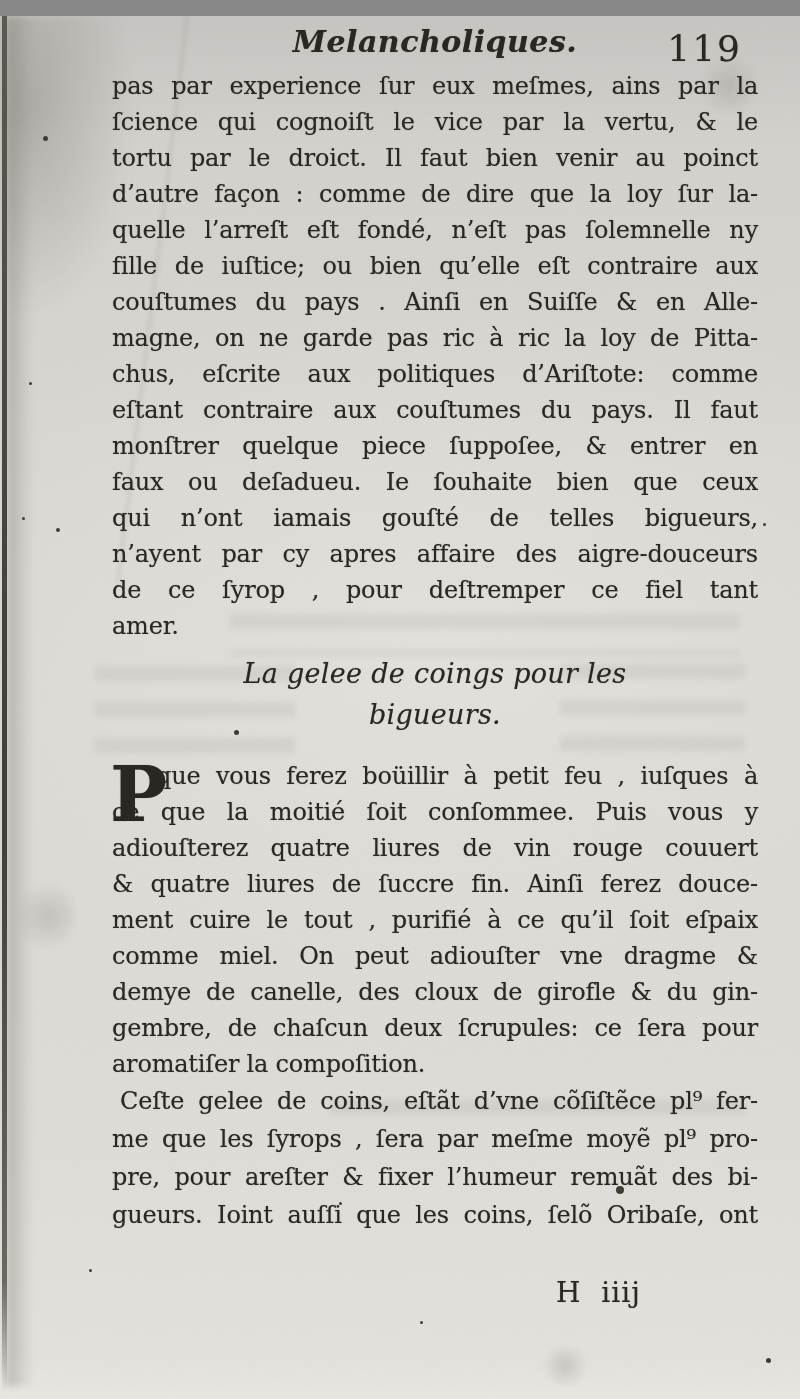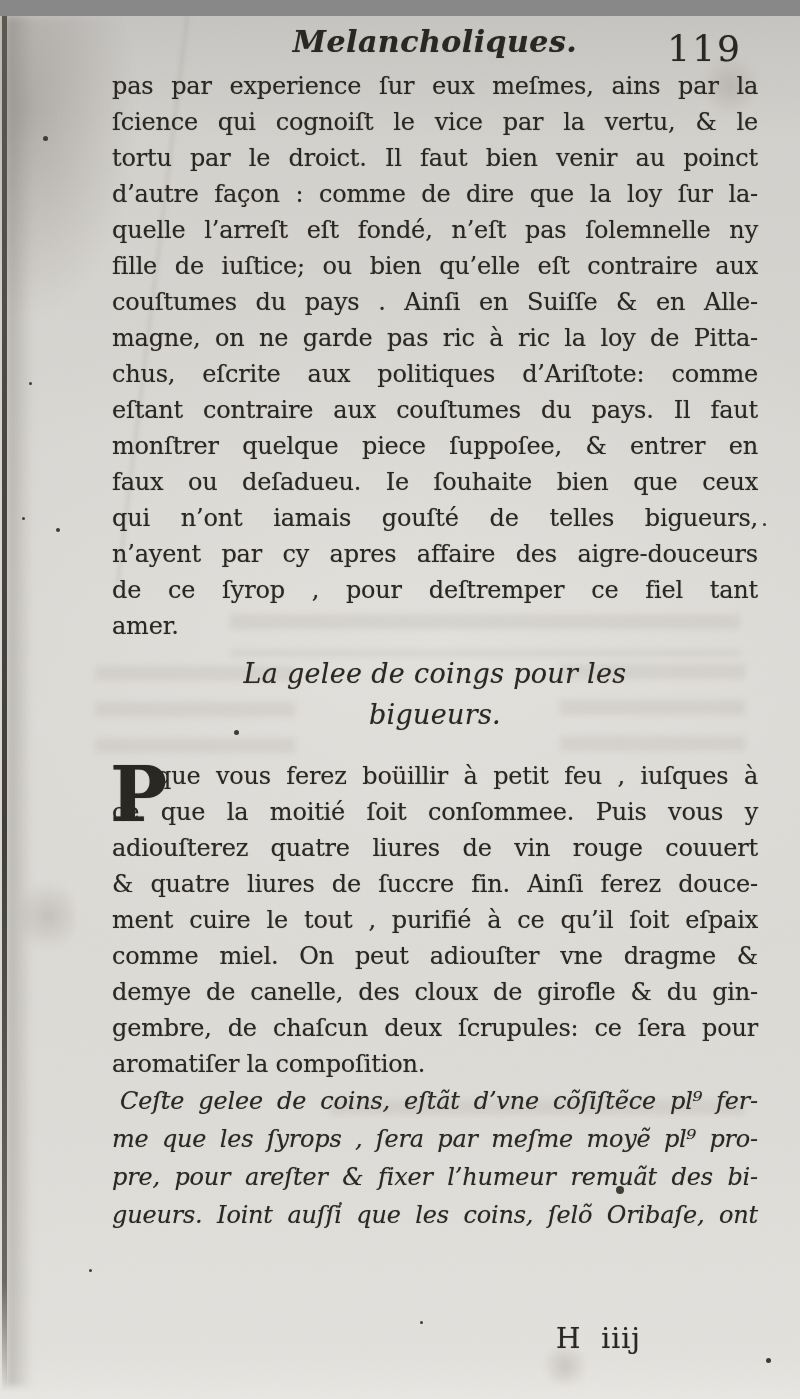--- a/index.html
+++ b/index.html
@@ -83,24 +83,24 @@
     text-shadow:0 0 1px rgba(38,33,27,0.4);
   }
   .heading .h2{line-height:40px;}
   .para2{position:relative;margin-top:23px;}
   .para2 .indent{padding-left:44px;}
   .dropcap{
     position:absolute;left:-2px;top:2px;
     font-size:76px;line-height:70px;font-weight:bold;
     text-shadow:0 0 1px rgba(38,33,27,0.5);
   }
-  .para3 .tl{line-height:38px;height:38px;font-style:italic;}
+  .para3 .tl{line-height:38px;height:38px;}
   .para3 .firstline{text-indent:8px;}
   .signature{
-    position:absolute;left:556px;top:1306px;
+    position:absolute;left:556px;top:1260px;
     font-size:28px;letter-spacing:1px;word-spacing:10px;
     text-shadow:0 0 1px rgba(38,33,27,0.45);
   }
 </style>
 </head>
 <body>
 
 <div class="page">
 
   <div class="corner-wrinkle"></div>

